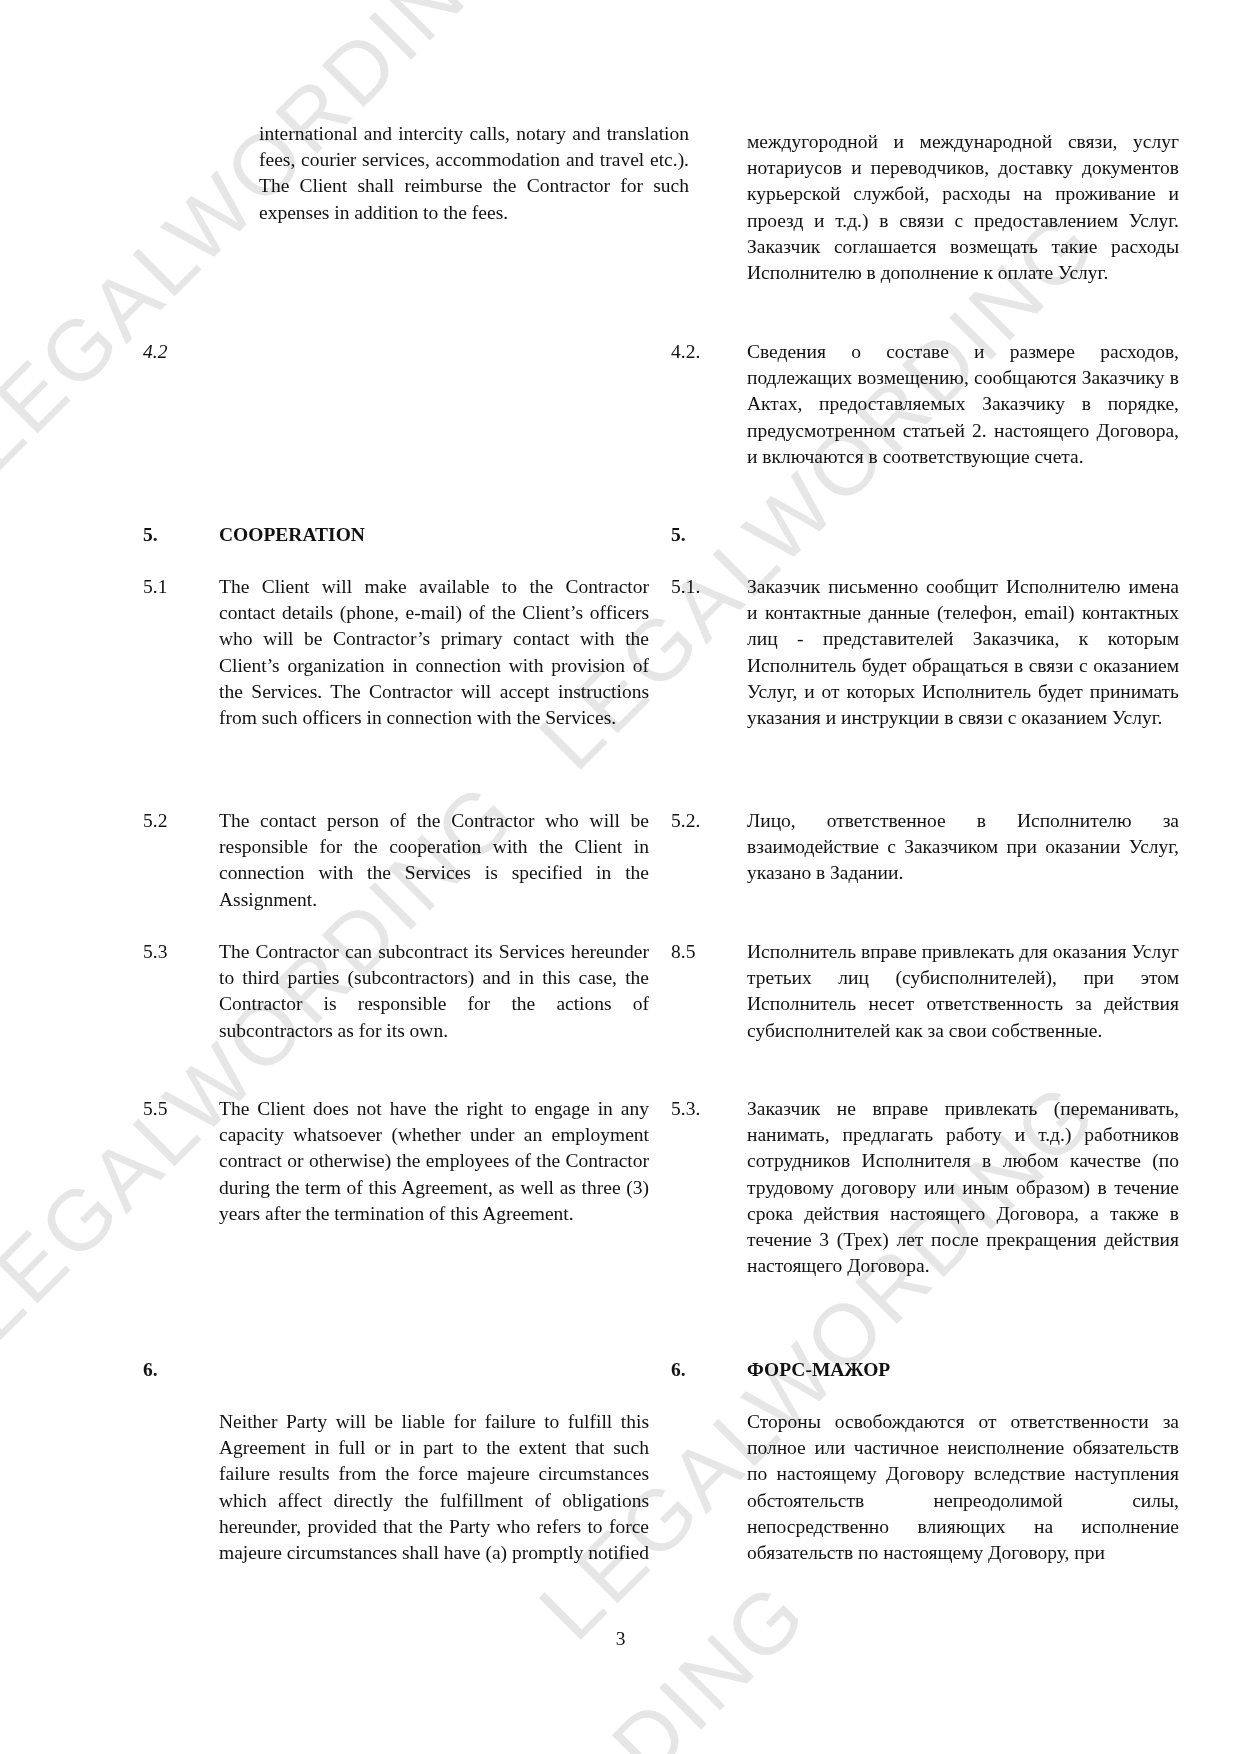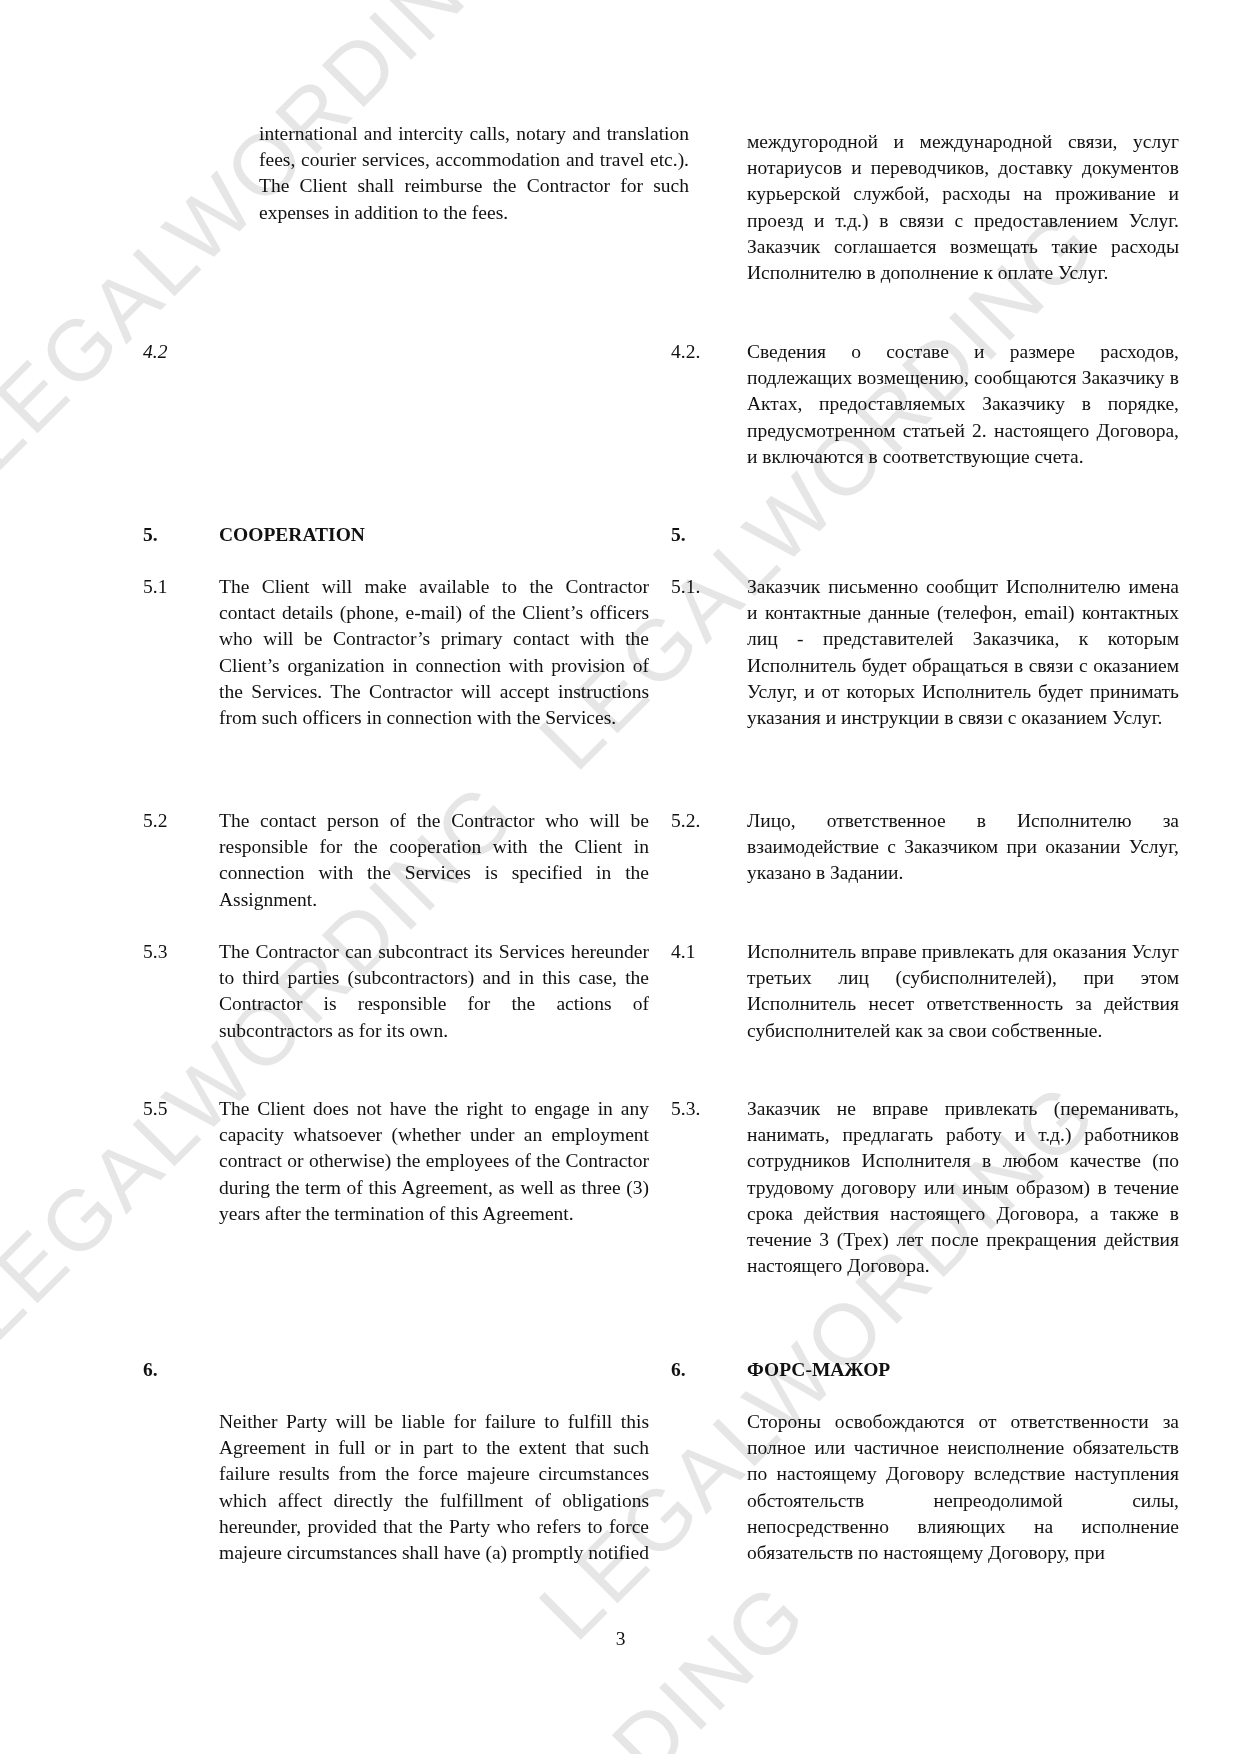--- a/index.html
+++ b/index.html
@@ -102,21 +102,21 @@
   <div class="text ru-text" style="top: 339px;">Сведения о составе и размере расходов, подлежащих возмещению, сообщаются Заказчику в Актах, предоставляемых Заказчику в порядке, предусмотренном статьей 2. настоящего Договора, и включаются в соответствующие счета.</div>
 
   <div class="num ru-num heading" style="top: 522px;">5.</div>
 
   <div class="num ru-num" style="top: 574px;">5.1.</div>
   <div class="text ru-text" style="top: 574px;">Заказчик письменно сообщит Исполнителю имена и контактные данные (телефон, email) контактных лиц - представителей Заказчика, к которым Исполнитель будет обращаться в связи с оказанием Услуг, и от которых Исполнитель будет принимать указания и инструкции в связи с оказанием Услуг.</div>
 
   <div class="num ru-num" style="top: 808px;">5.2.</div>
   <div class="text ru-text" style="top: 808px;">Лицо, ответственное в Исполнителю за взаимодействие с Заказчиком при оказании Услуг, указано в Задании.</div>
 
-  <div class="num ru-num" style="top: 939px;">4.1</div>
+  <div class="num ru-num" style="top: 939px;">8.5</div>
   <div class="text ru-text" style="top: 939px;">Исполнитель вправе привлекать для оказания Услуг третьих лиц (субисполнителей), при этом Исполнитель несет ответственность за действия субисполнителей как за свои собственные.</div>
 
   <div class="num ru-num" style="top: 1096px;">5.3.</div>
   <div class="text ru-text" style="top: 1096px;">Заказчик не вправе привлекать (переманивать, нанимать, предлагать работу и т.д.) работников сотрудников Исполнителя в любом качестве (по трудовому договору или иным образом) в течение срока действия настоящего Договора, а также в течение 3 (Трех) лет после прекращения действия настоящего Договора.</div>
 
   <div class="num ru-num heading" style="top: 1357px;">6.</div>
   <div class="text ru-text heading" style="top: 1357px;">ФОРС-МАЖОР</div>
 
   <div class="text ru-text" style="top: 1409px;">Стороны освобождаются от ответственности за полное или частичное неисполнение обязательств по настоящему Договору вследствие наступления обстоятельств непреодолимой силы, непосредственно влияющих на исполнение обязательств по настоящему Договору, при</div>
 

